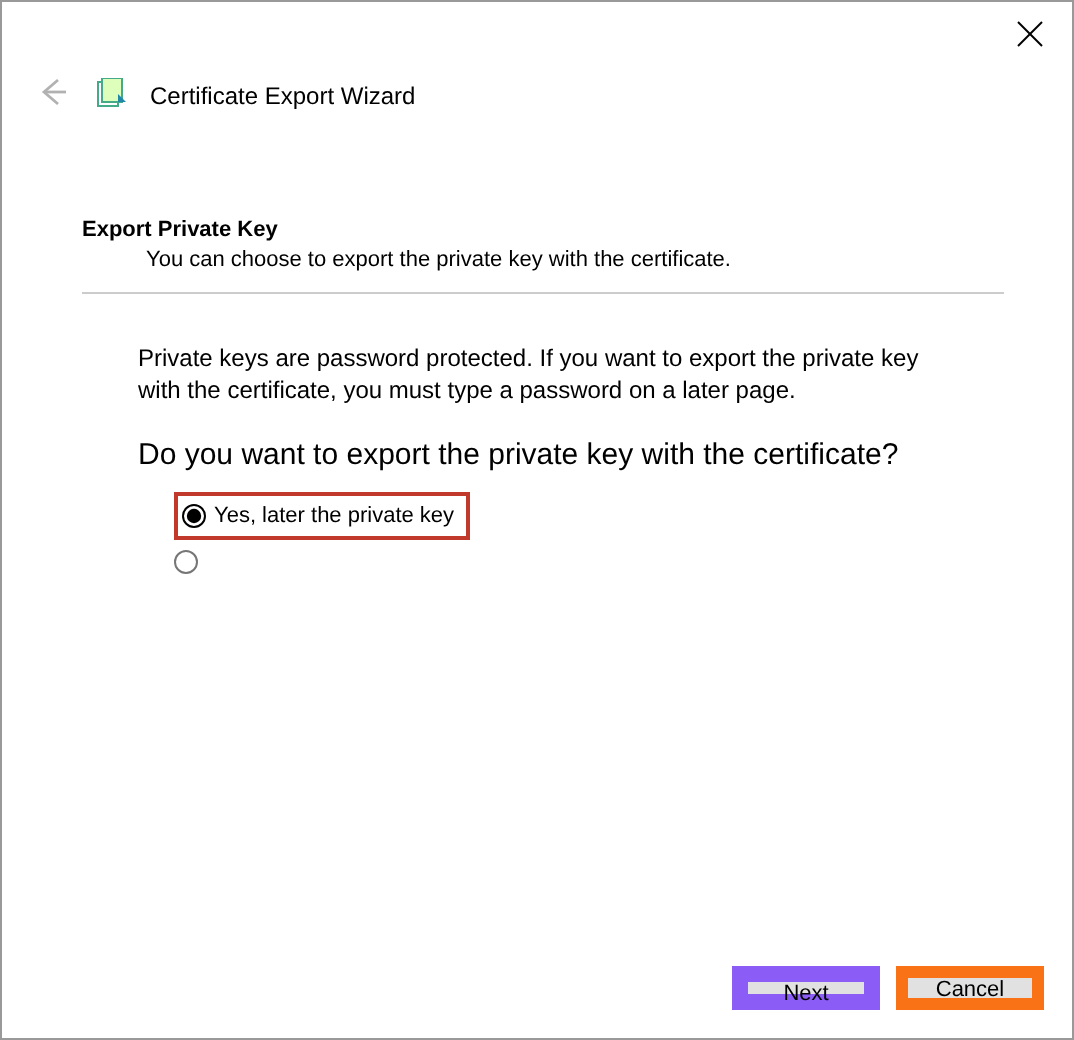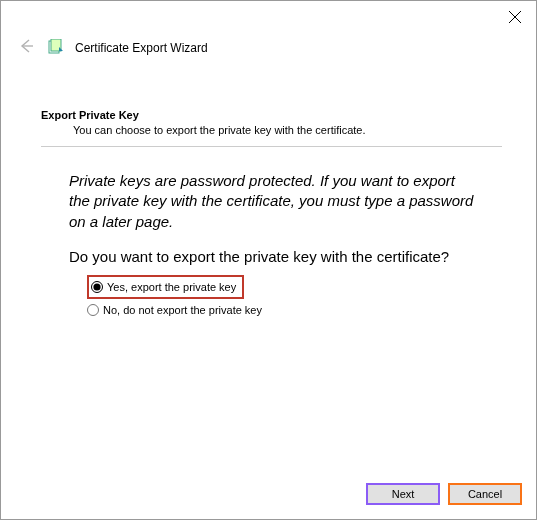--- a/index.html
+++ b/index.html
@@ -56,24 +56,23 @@
       font-size: 11px;
       margin-left: 32px;
       margin-bottom: 10px;
     }
     hr.divider {
       border: none;
       border-top: 1px solid #ccc;
       margin: 8px 0 24px 0;
     }
     .body-text {
-      font-size: 15px;
+      font-size: 12px;
       line-height: 1.35;
       margin: 0 28px 16px 28px;
-      font-style: italic;
     }
     .question {
       font-size: 15px;
       margin: 0 28px 10px 28px;
     }
     .radio-group {
       margin-left: 46px;
     }
     .radio-row {
       display: flex;
@@ -96,25 +95,25 @@
       bottom: 14px;
       right: 14px;
       display: flex;
       gap: 8px;
     }
     .btn {
       width: 74px;
       height: 22px;
       font-size: 11px;
       background: #e1e1e1;
-      border: 2px solid #f97316;
+      border: 6px solid #f97316;
       cursor: pointer;
     }
     .btn.primary {
-      border: 2px solid #8b5cf6;
+      border: 8px solid #8b5cf6;
     }
   </style>
 </head>
 <body>
 
 <div class="titlebar">
   <div class="close-btn" aria-label="Close">
     <svg viewBox="0 0 14 14">
         <line x1="1" y1="1" x2="13" y2="13"></line>
         <line x1="13" y1="1" x2="1" y2="13"></line>
@@ -141,25 +140,24 @@
 
 <div class="content">
   <div class="section-heading">Export Private Key</div>
   <div class="section-sub">You can choose to export the private key with the certificate.</div>
   <hr class="divider">
   <div class="body-text">Private keys are password protected. If you want to export the private key with the certificate, you must type a password on a later page.</div>
   <div class="question">Do you want to export the private key with the certificate?</div>
   <div class="radio-group">
     <div class="radio-row highlighted">
       <input type="radio" name="exportkey" checked="" style="">
-      <label>Yes, export the private key</label>
+      <label>Yes, later the private key</label>
     </div>
     <div class="radio-row">
       <input type="radio" name="exportkey" style="">
-      <label>No, do not export the private key</label>
     </div>
   </div>
 </div>
 
 <div class="footer">
   <button class="btn primary">Next</button>
   <button class="btn">Cancel</button>
 </div>
 
 </body></html>

